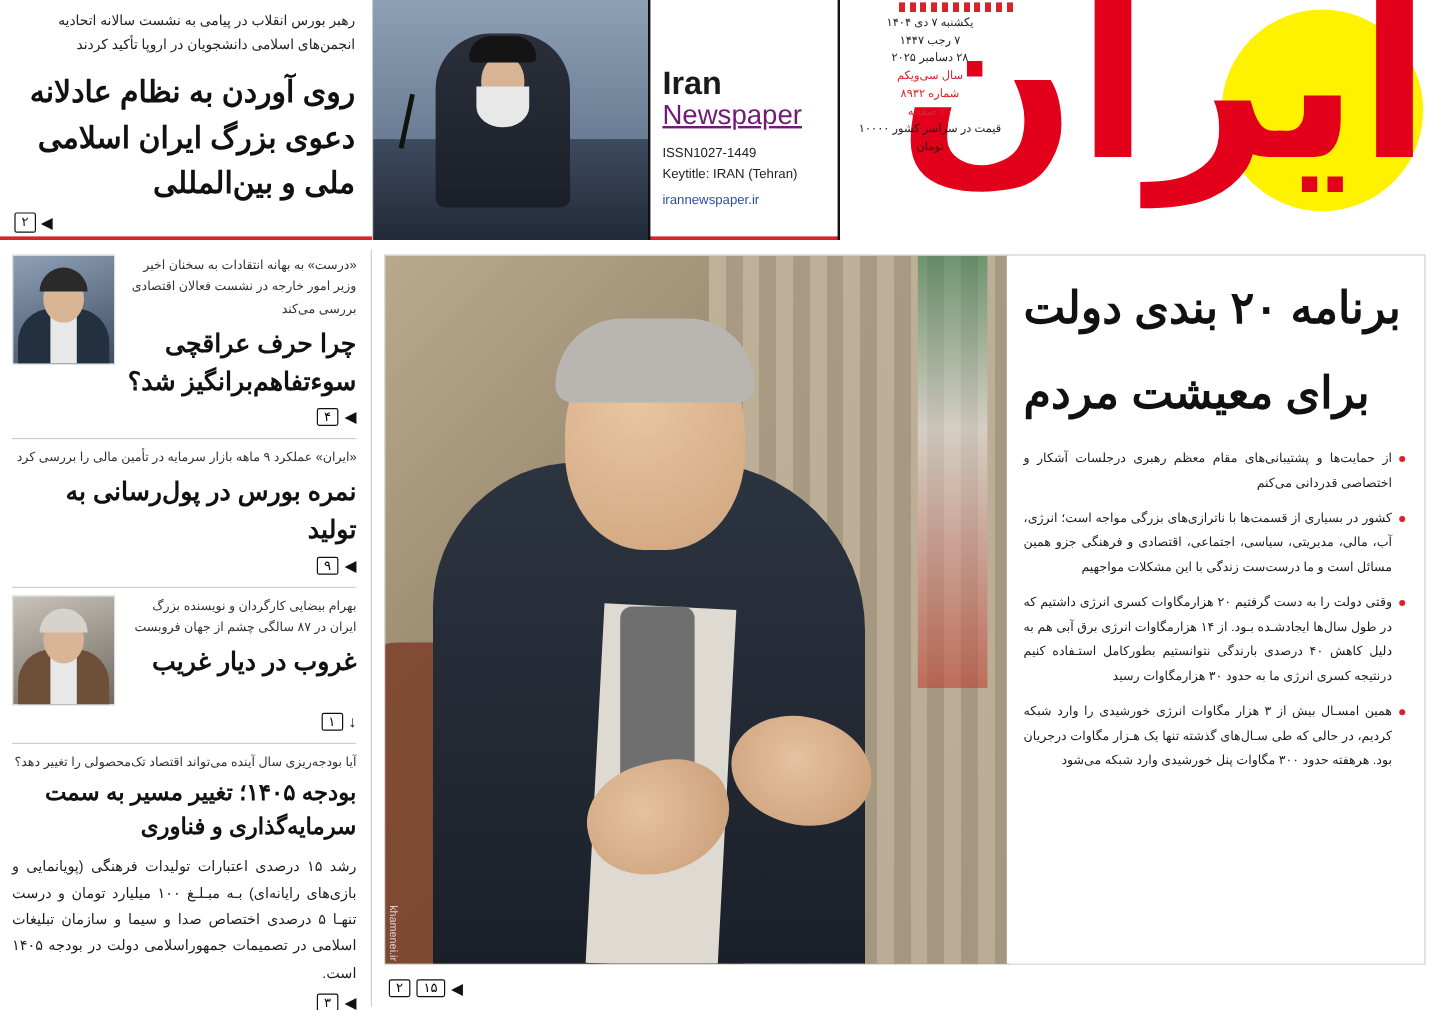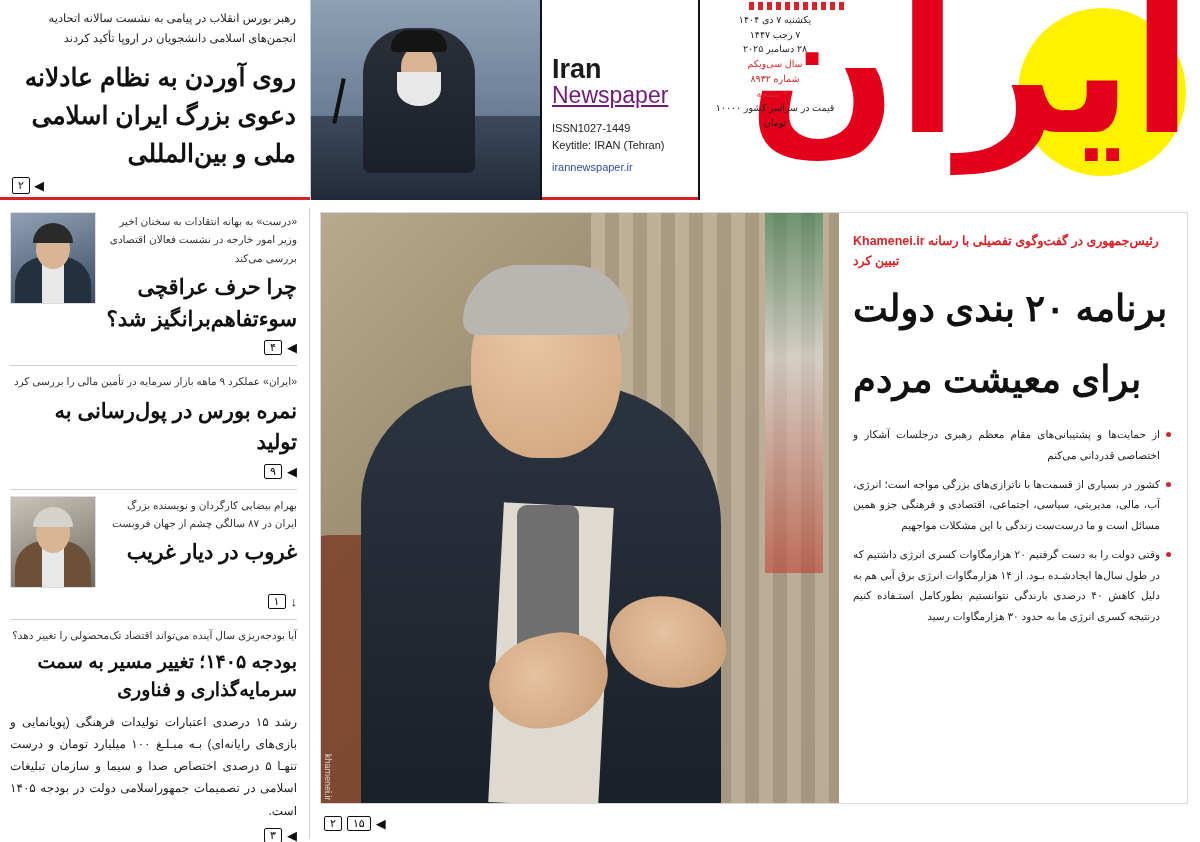--- a/index.html
+++ b/index.html
@@ -374,27 +374,27 @@
         <div class="shirt"></div>
         <div class="tie-less"></div>
         <div class="head"></div>
         <div class="hair"></div>
         <div class="hand-a"></div>
         <div class="hand-b"></div>
         <div class="sidewatermark">khamenei.ir</div>
       </div>
 
       <div class="feat-text">
-        <div class="feat-kicker">رئیس‌جمهوری در گفت‌وگوی تفصیلی با رسانه Khamenei.ir تبیین کرد</div>
         <div class="feat-title">برنامه ۲۰ بندی دولت</div>
         <div class="feat-title">برای معیشت مردم</div>
         <ul class="bullets">
           <li>از حمایت‌ها و پشتیبانی‌های مقام معظم رهبری درجلسات آشکار و اختصاصی قدردانی می‌کنم</li>
           <li>کشور در بسیاری از قسمت‌ها با ناترازی‌های بزرگی مواجه است؛ انرژی، آب، مالی، مدیریتی، سیاسی، اجتماعی، اقتصادی و فرهنگی جزو همین مسائل است و ما درست‌ست زندگی با این مشکلات مواجهیم</li>
           <li>وقتی دولت را به دست گرفتیم ۲۰ هزارمگاوات کسری انرژی داشتیم که در طول سال‌ها ایجادشـده بـود. از ۱۴ هزارمگاوات انرژی برق آبی هم به دلیل کاهش ۴۰ درصدی بارندگی نتوانستیم بطورکامل استـفاده کنیم درنتیجه کسری انرژی ما به حدود ۳۰ هزارمگاوات رسید</li>
+          <li>همین امسـال بیش از ۳ هزار مگاوات انرژی خورشیدی را وارد شبکه کردیم، در حالی که طی سـال‌های گذشته تنها یک هـزار مگاوات درجریان بود. هرهفته حدود ۳۰۰ مگاوات پنل خورشیدی وارد شبکه می‌شود</li>
         </ul>
       </div>
     </div>
 
     <div class="main-footer">
       <span class="arrow">◀</span>
       <span class="num">۱۵</span>
       <span class="num">۲</span>
     </div>
   </div>

